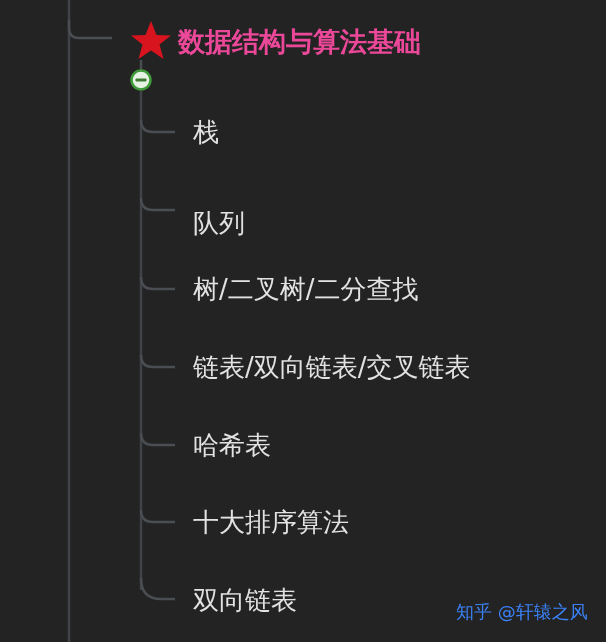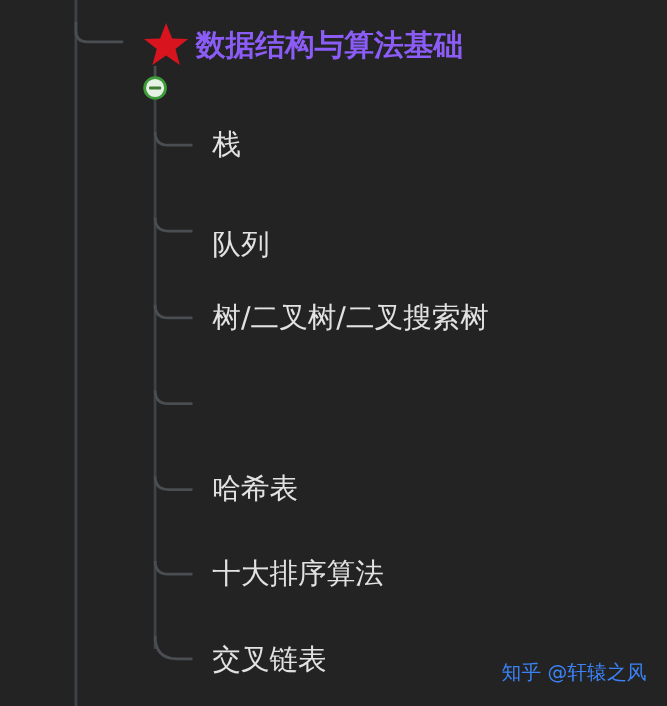--- a/index.html
+++ b/index.html
@@ -9,21 +9,21 @@
       font-family: "DejaVu Sans", "Liberation Sans", sans-serif;
       position: relative;
     }
     #canvas { position: absolute; left: 0; top: 0; width: 606px; height: 642px; }
     svg.lines { position: absolute; left: 0; top: 0; }
     .star {
       position: absolute; left: 130px; top: 20px; width: 42px; height: 42px;
     }
     .title {
       position: absolute; left: 178px; top: 24px;
-      font-size: 27px; font-weight: bold; color: #8b5cf6;
+      font-size: 27px; font-weight: bold; color: #ec4899;
       white-space: nowrap; letter-spacing: 0px; line-height: 36px;
     }
     .collapse {
       position: absolute; left: 130px; top: 69px; width: 22px; height: 22px;
       cursor: pointer;
     }
     .child {
       position: absolute; left: 193px;
       font-size: 26px; color: #e2e2e2; white-space: nowrap; line-height: 34px;
     }
@@ -62,19 +62,20 @@
     <div class="title">数据结构与算法基础</div>
   </div>
 
   <svg class="collapse" viewBox="0 0 22 22">
     <circle cx="11" cy="11" r="9.5" fill="#e6f2e3" stroke="#3f9b3a" stroke-width="2.5"></circle>
     <rect x="5.5" y="9.6" width="11" height="2.8" rx="1" fill="#3f7a35"></rect>
   </svg>
 
   <div class="child" style="top:115px">栈</div>
   <div class="child" style="top:206px">队列</div>
-  <div class="child" style="top:272px">树/二叉树/二叉搜索树</div>
+  <div class="child" style="top:272px">树/二叉树/二分查找</div>
+  <div class="child" style="top:350px">链表/双向链表/交叉链表</div>
   <div class="child" style="top:505px">十大排序算法</div>
   <div class="child" style="top:428px">哈希表</div>
-  <div class="child" style="top:583px">交叉链表</div>
+  <div class="child" style="top:583px">双向链表</div>
 
   <div class="watermark">知乎 @轩辕之风</div>
 </div>
 
 </body></html>

